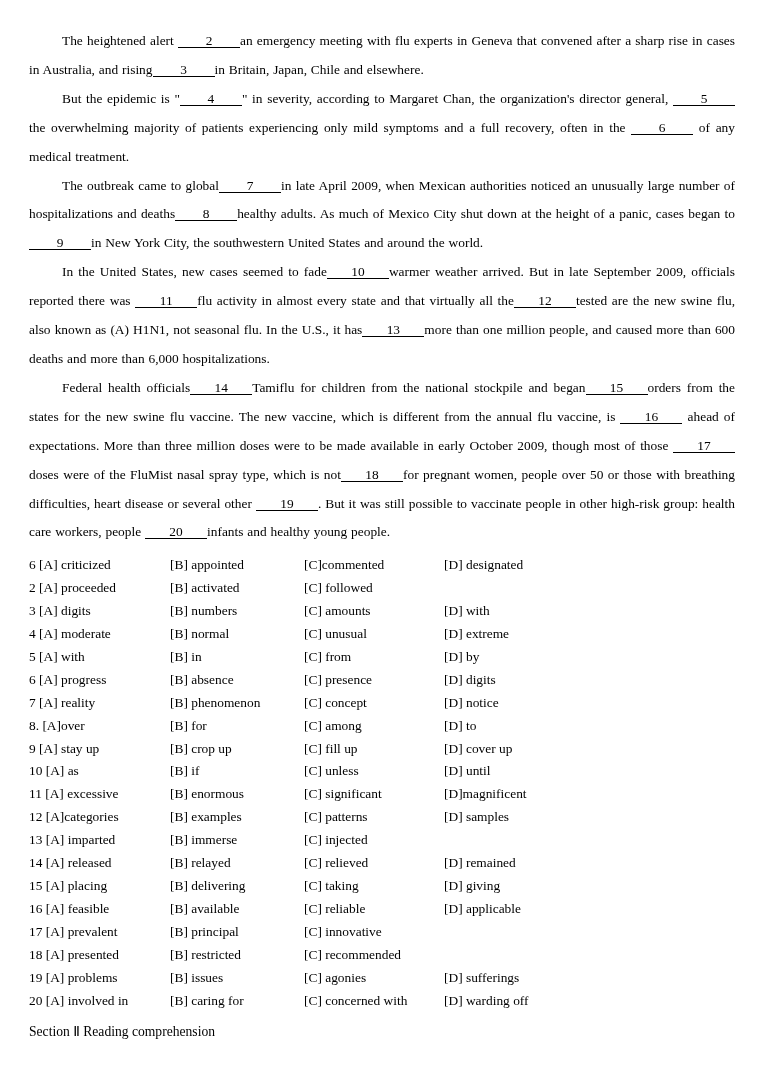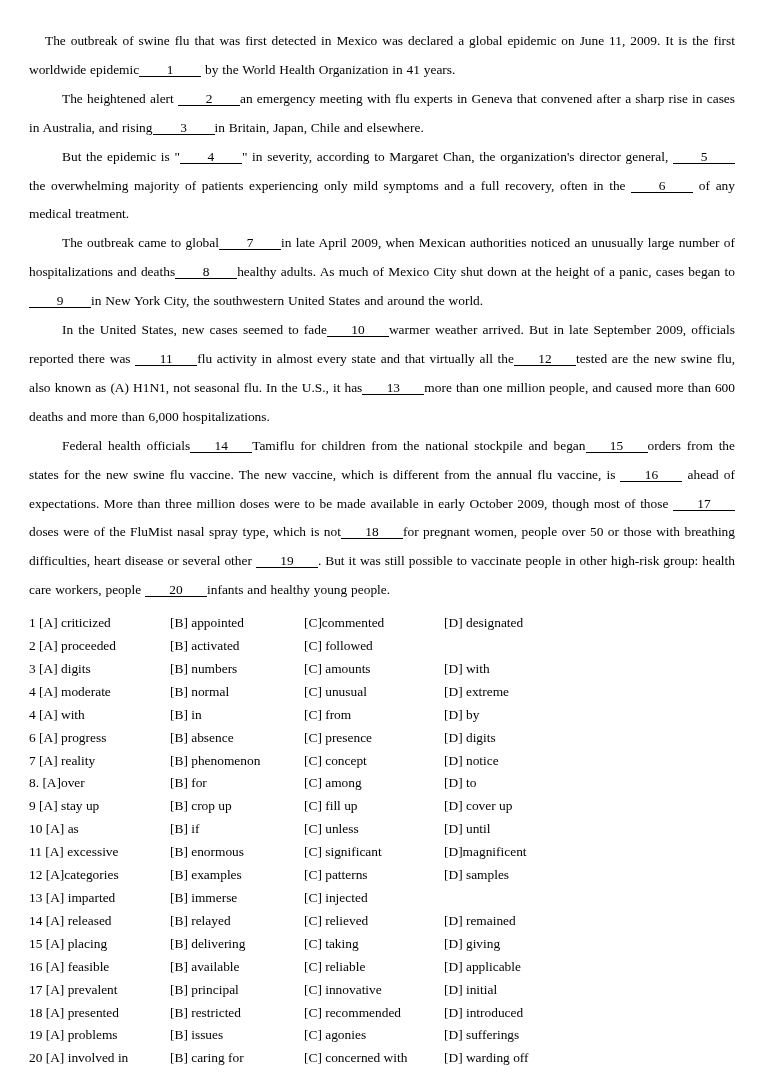--- a/index.html
+++ b/index.html
@@ -60,31 +60,30 @@
     line-height: 26px;
   }
 </style>
 </head>
 <body>
 
 <div class="page">
   <div class="content">
 
     <div class="passage">
-        <p class="para first">The outbreak of swine flu that was first detected in Mexico was declared a global epidemic on June 11, 2009. It is the first worldwide epidemic<span class="blank">1</span> by the World Health Organization in 41 years.</p>
         <p class="para">The heightened alert <span class="blank">2</span>an emergency meeting with flu experts in Geneva that convened after a sharp rise in cases in Australia, and rising<span class="blank">3</span>in Britain, Japan, Chile and elsewhere.</p>
         <p class="para">But the epidemic is "<span class="blank">4</span>" in severity, according to Margaret Chan, the organization's director general, <span class="blank">5</span> the overwhelming majority of patients experiencing only mild symptoms and a full recovery, often in the <span class="blank">6</span> of any medical treatment.</p>
         <p class="para">The outbreak came to global<span class="blank">7</span>in late April 2009, when Mexican authorities noticed an unusually large number of hospitalizations and deaths<span class="blank">8</span>healthy adults. As much of Mexico City shut down at the height of a panic, cases began to <span class="blank">9</span>in New York City, the southwestern United States and around the world.</p>
         <p class="para">In the United States, new cases seemed to fade<span class="blank">10</span>warmer weather arrived. But in late September 2009, officials reported there was <span class="blank">11</span>flu activity in almost every state and that virtually all the<span class="blank">12</span>tested are the new swine flu, also known as (A) H1N1, not seasonal flu. In the U.S., it has<span class="blank">13</span>more than one million people, and caused more than 600 deaths and more than 6,000 hospitalizations.</p>
         <p class="para">Federal health officials<span class="blank">14</span>Tamiflu for children from the national stockpile and began<span class="blank">15</span>orders from the states for the new swine flu vaccine. The new vaccine, which is different from the annual flu vaccine, is <span class="blank">16</span> ahead of expectations. More than three million doses were to be made available in early October 2009, though most of those <span class="blank">17</span>doses were of the FluMist nasal spray type, which is not<span class="blank">18</span>for pregnant women, people over 50 or those with breathing difficulties, heart disease or several other <span class="blank">19</span>. But it was still possible to vaccinate people in other high-risk group: health care workers, people <span class="blank">20</span>infants and healthy young people.</p>
       </div>
 
     <div class="options">
         <div class="opt-row">
-          <span class="opt-cell">1 [A] criticized</span>
+          <span class="opt-cell">6 [A] criticized</span>
           <span class="opt-cell">[B] appointed</span>
           <span class="opt-cell">[C]commented</span>
           <span class="opt-cell">[D] designated</span>
         </div>
         <div class="opt-row">
           <span class="opt-cell">2 [A] proceeded</span>
           <span class="opt-cell">[B] activated</span>
           <span class="opt-cell">[C] followed</span>
         </div>
         <div class="opt-row">
@@ -93,21 +92,21 @@
           <span class="opt-cell">[C] amounts</span>
           <span class="opt-cell">[D] with</span>
         </div>
         <div class="opt-row">
           <span class="opt-cell">4 [A] moderate</span>
           <span class="opt-cell">[B] normal</span>
           <span class="opt-cell">[C] unusual</span>
           <span class="opt-cell">[D] extreme</span>
         </div>
         <div class="opt-row">
-          <span class="opt-cell">4 [A] with</span>
+          <span class="opt-cell">5 [A] with</span>
           <span class="opt-cell">[B] in</span>
           <span class="opt-cell">[C] from</span>
           <span class="opt-cell">[D] by</span>
         </div>
         <div class="opt-row">
           <span class="opt-cell">6 [A] progress</span>
           <span class="opt-cell">[B] absence</span>
           <span class="opt-cell">[C] presence</span>
           <span class="opt-cell">[D] digits</span>
         </div>
@@ -167,27 +166,25 @@
         <div class="opt-row">
           <span class="opt-cell">16 [A] feasible</span>
           <span class="opt-cell">[B] available</span>
           <span class="opt-cell">[C] reliable</span>
           <span class="opt-cell">[D] applicable</span>
         </div>
         <div class="opt-row">
           <span class="opt-cell">17 [A] prevalent</span>
           <span class="opt-cell">[B] principal</span>
           <span class="opt-cell">[C] innovative</span>
-          <span class="opt-cell">[D] initial</span>
         </div>
         <div class="opt-row">
           <span class="opt-cell">18 [A] presented</span>
           <span class="opt-cell">[B] restricted</span>
           <span class="opt-cell">[C] recommended</span>
-          <span class="opt-cell">[D] introduced</span>
         </div>
         <div class="opt-row">
           <span class="opt-cell">19 [A] problems</span>
           <span class="opt-cell">[B] issues</span>
           <span class="opt-cell">[C] agonies</span>
           <span class="opt-cell">[D] sufferings</span>
         </div>
         <div class="opt-row">
           <span class="opt-cell">20 [A] involved in</span>
           <span class="opt-cell">[B] caring for</span>

